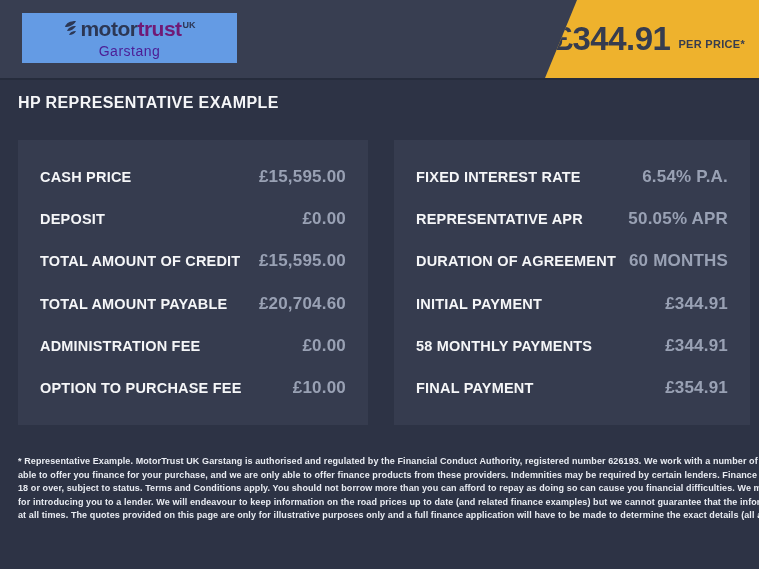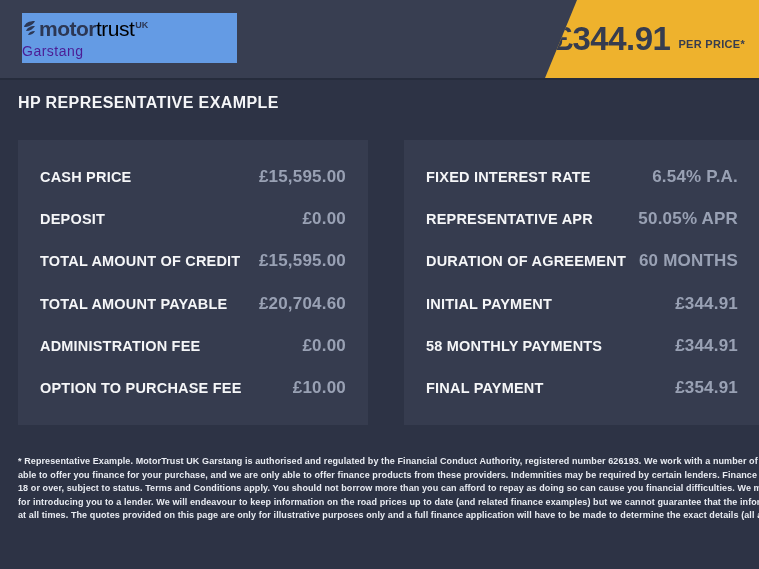--- a/index.html
+++ b/index.html
@@ -12,27 +12,27 @@
   }
   
   .header-band{
     position:absolute;left:0;top:0;width:759px;height:78px;
     background:#383e51;
     border-bottom:2px solid #262c3c;
   }
   .logo-box{
     position:absolute;left:22px;top:13px;width:215px;height:50px;
     background:#649be4;
-    display:flex;flex-direction:column;justify-content:center;
+    display:flex;flex-direction:column;align-items:center;justify-content:center;
     cursor:pointer;
   }
   .logo-line1{display:flex;align-items:flex-end;line-height:1;}
   .logo-icon{width:15px;height:19px;margin-right:2px;margin-bottom:2px;}
   .logo-motor{color:#2c3754;font-weight:700;font-size:21px;letter-spacing:-0.5px;}
-  .logo-trust{color:#000000;font-weight:400;font-size:21px;letter-spacing:-0.5px;}
+  .logo-trust{color:#701a75;font-weight:700;font-size:21px;letter-spacing:-0.5px;}
   .logo-uk{color:#2c3754;font-weight:700;font-size:9px;margin-left:1px;margin-bottom:9px;}
   .logo-location{color:#4c1d95;font-size:14px;margin-top:4px;letter-spacing:0.5px;}
   
   .price-banner{
     position:absolute;right:0;top:0;width:214px;height:78px;
     background:#eeb22d;
     clip-path:polygon(32px 0, 100% 0, 100% 100%, 0 100%);
     display:flex;align-items:center;justify-content:flex-end;
     padding-right:0;
   }
@@ -50,21 +50,21 @@
   }
   
   .panel{
     position:absolute;top:140px;height:285px;
     background:#363c4f;
     box-sizing:border-box;
     display:flex;flex-direction:column;justify-content:space-around;
     padding:16px 22px;
   }
   .panel-left{left:18px;width:350px;}
-  .panel-right{left:404px;width:356px;}
+  .panel-right{left:394px;width:356px;}
   .row{
     display:flex;justify-content:space-between;align-items:baseline;text-align:center;
   }
   .row-label{
     color:#f5f6f8;font-weight:700;font-size:14.5px;letter-spacing:0.2px;
     white-space:nowrap;
   }
   .row-value{
     color:#99a1b4;font-weight:700;font-size:17px;letter-spacing:0.2px;
     white-space:nowrap;

